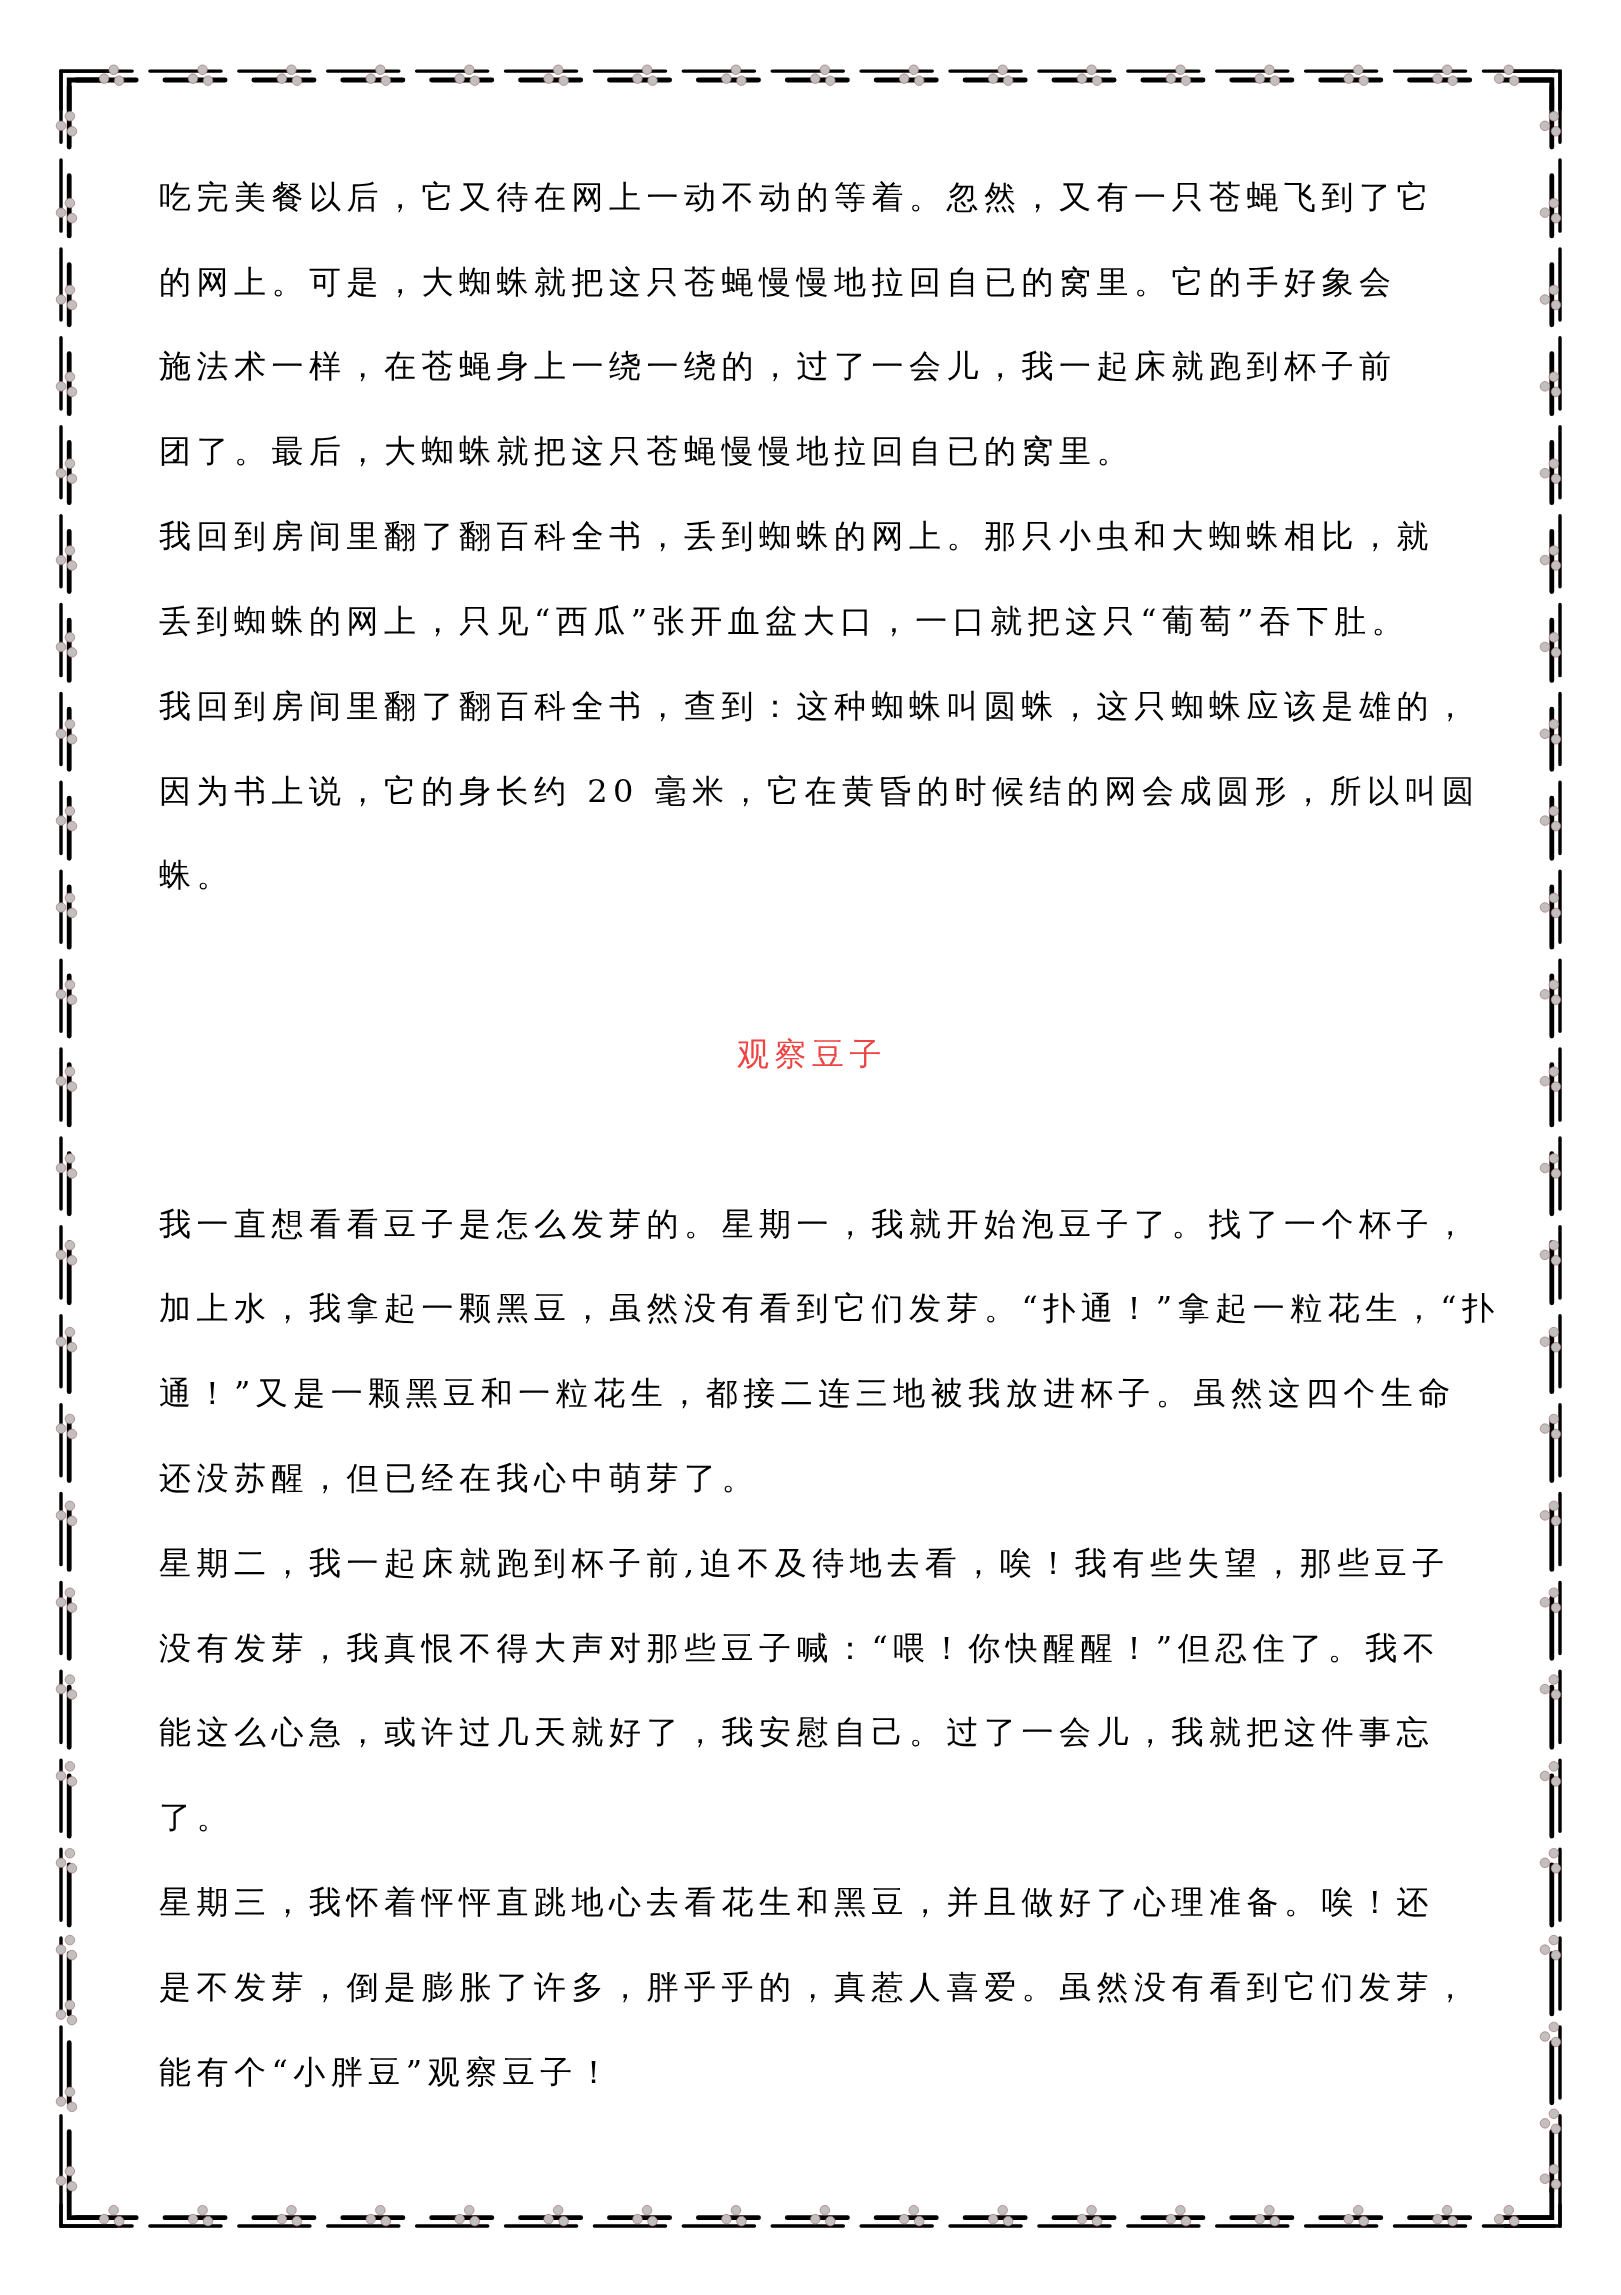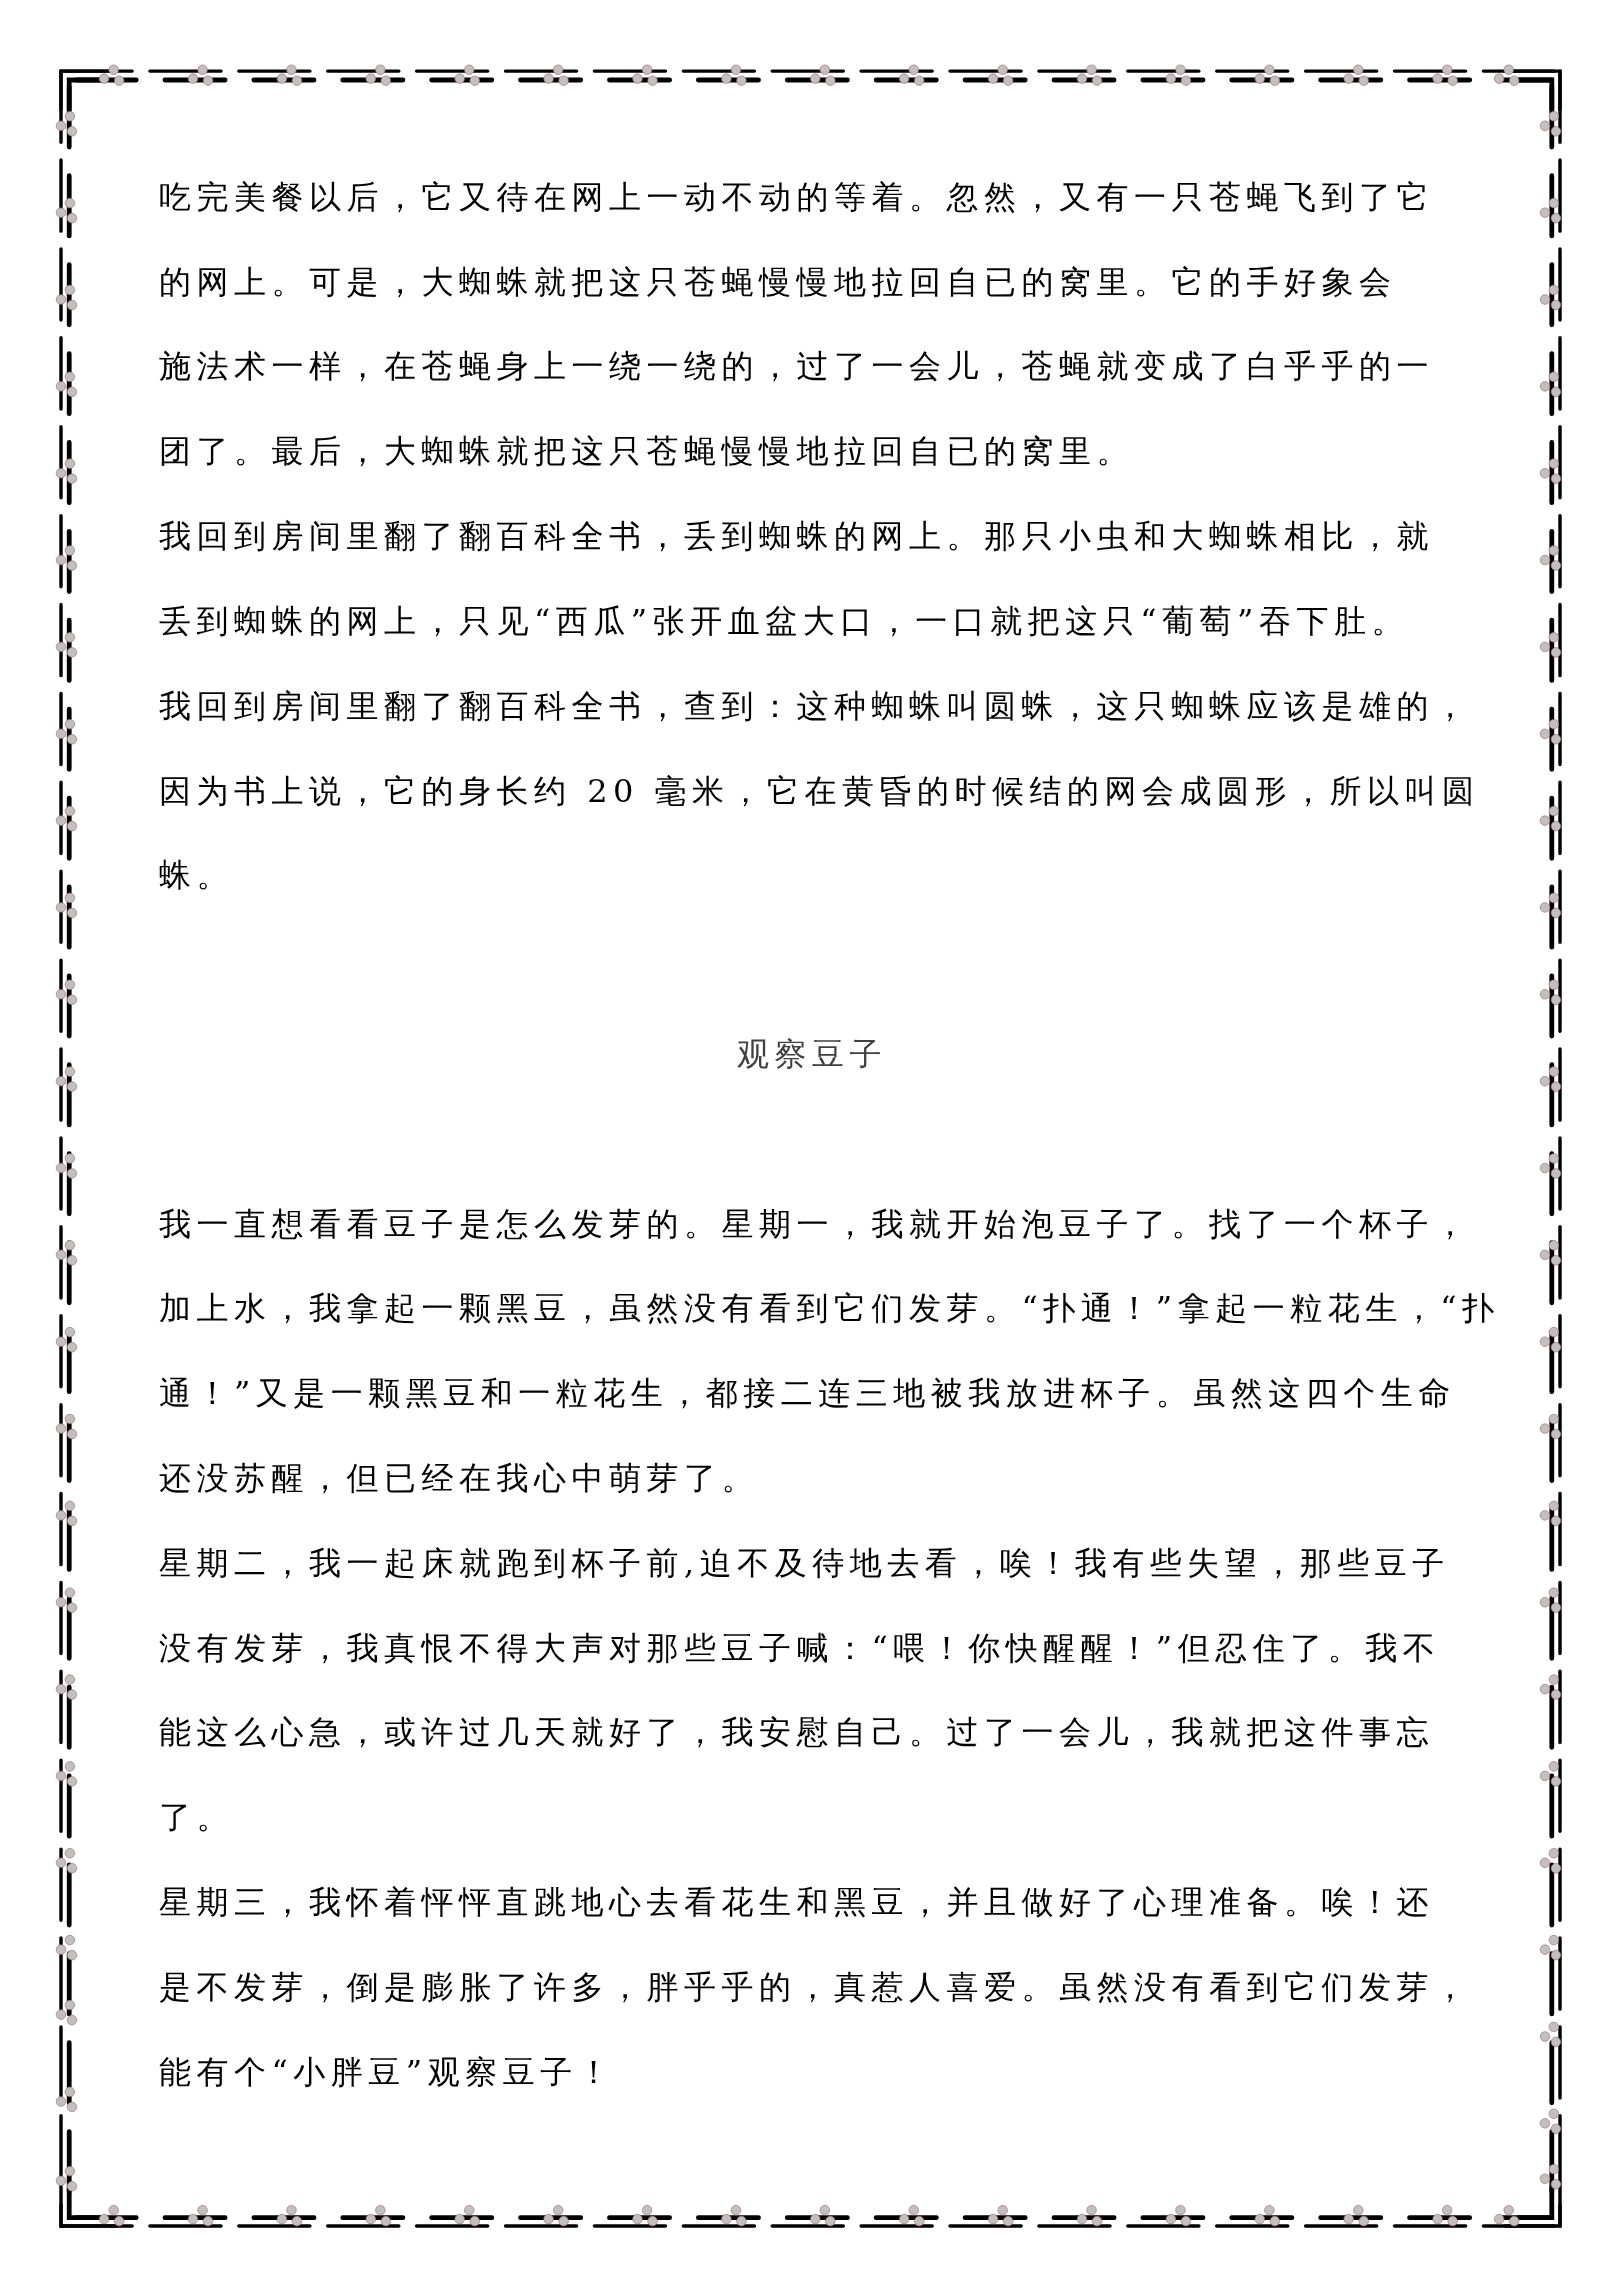--- a/index.html
+++ b/index.html
@@ -15,21 +15,21 @@
     color: #000000;
     white-space: nowrap;
     letter-spacing: 5.5px;
   }
   .title {
     position: absolute;
     left: 737px;
     font-family: "DejaVu Serif", "Liberation Serif", serif;
     font-size: 32px;
     line-height: 38px;
-    color: #404040;
+    color: #ef4444;
     white-space: nowrap;
     letter-spacing: 5.5px;
   }
 </style>
 </head>
 <body>
 
 <div class="page">
 
   <svg class="frame" width="1621" height="2295" viewBox="0 0 2370 3356" xmlns="http://www.w3.org/2000/svg">
@@ -168,21 +168,21 @@
       <use href="#dot-cluster-v" x="2262" y="2972"></use>
       <use href="#dot-cluster-v" x="2262" y="3099"></use>
       <use href="#dot-cluster-v" x="2262" y="3180"></use>
     </g>
   </svg>
 
   <div>
     <div>
       <div class="text-line" style="top:178px">吃完美餐以后，它又待在网上一动不动的等着。忽然，又有一只苍蝇飞到了它</div>
       <div class="text-line" style="top:263px">的网上。可是，大蜘蛛就把这只苍蝇慢慢地拉回自已的窝里。它的手好象会</div>
-      <div class="text-line" style="top:347px">施法术一样，在苍蝇身上一绕一绕的，过了一会儿，苍蝇就变成了白乎乎的一</div>
+      <div class="text-line" style="top:347px">施法术一样，在苍蝇身上一绕一绕的，过了一会儿，我一起床就跑到杯子前</div>
       <div class="text-line" style="top:432px">团了。最后，大蜘蛛就把这只苍蝇慢慢地拉回自已的窝里。</div>
     </div>
     <div>
       <div class="text-line" style="top:517px">我回到房间里翻了翻百科全书，丢到蜘蛛的网上。那只小虫和大蜘蛛相比，就</div>
       <div class="text-line" style="top:602px">丢到蜘蛛的网上，只见“西瓜”张开血盆大口，一口就把这只“葡萄”吞下肚。</div>
       <div class="text-line" style="top:687px">我回到房间里翻了翻百科全书，查到：这种蜘蛛叫圆蛛，这只蜘蛛应该是雄的，</div>
       <div class="text-line" style="top:772px">因为书上说，它的身长约 20 毫米，它在黄昏的时候结的网会成圆形，所以叫圆</div>
       <div class="text-line" style="top:856px">蛛。</div>
     </div>
   </div>

